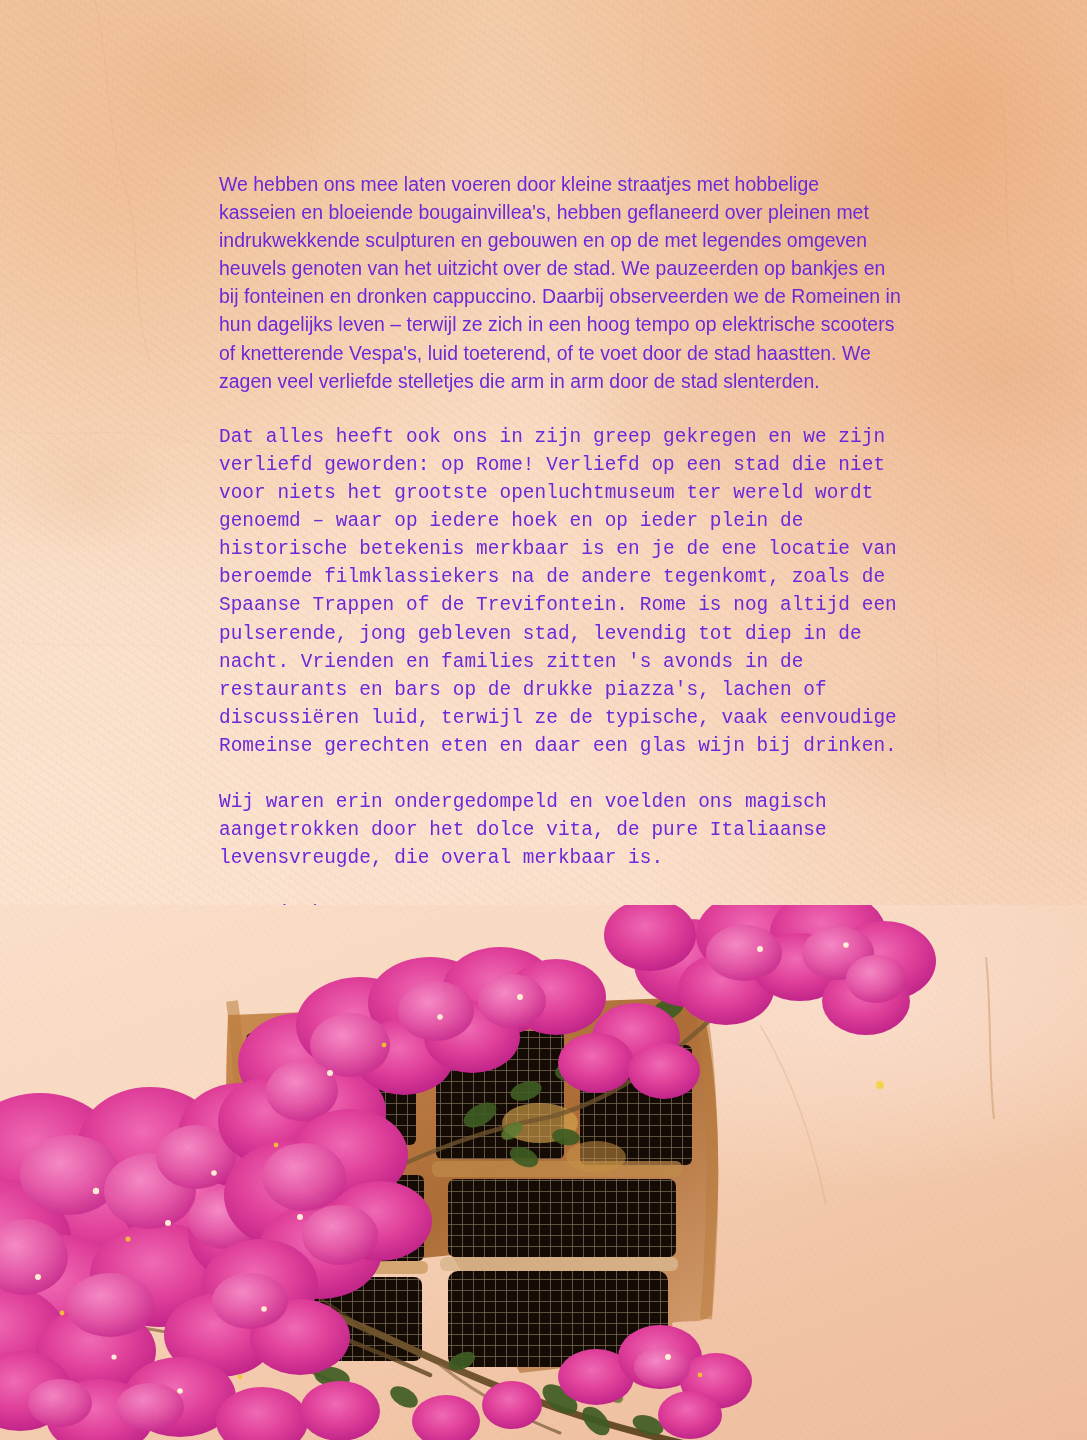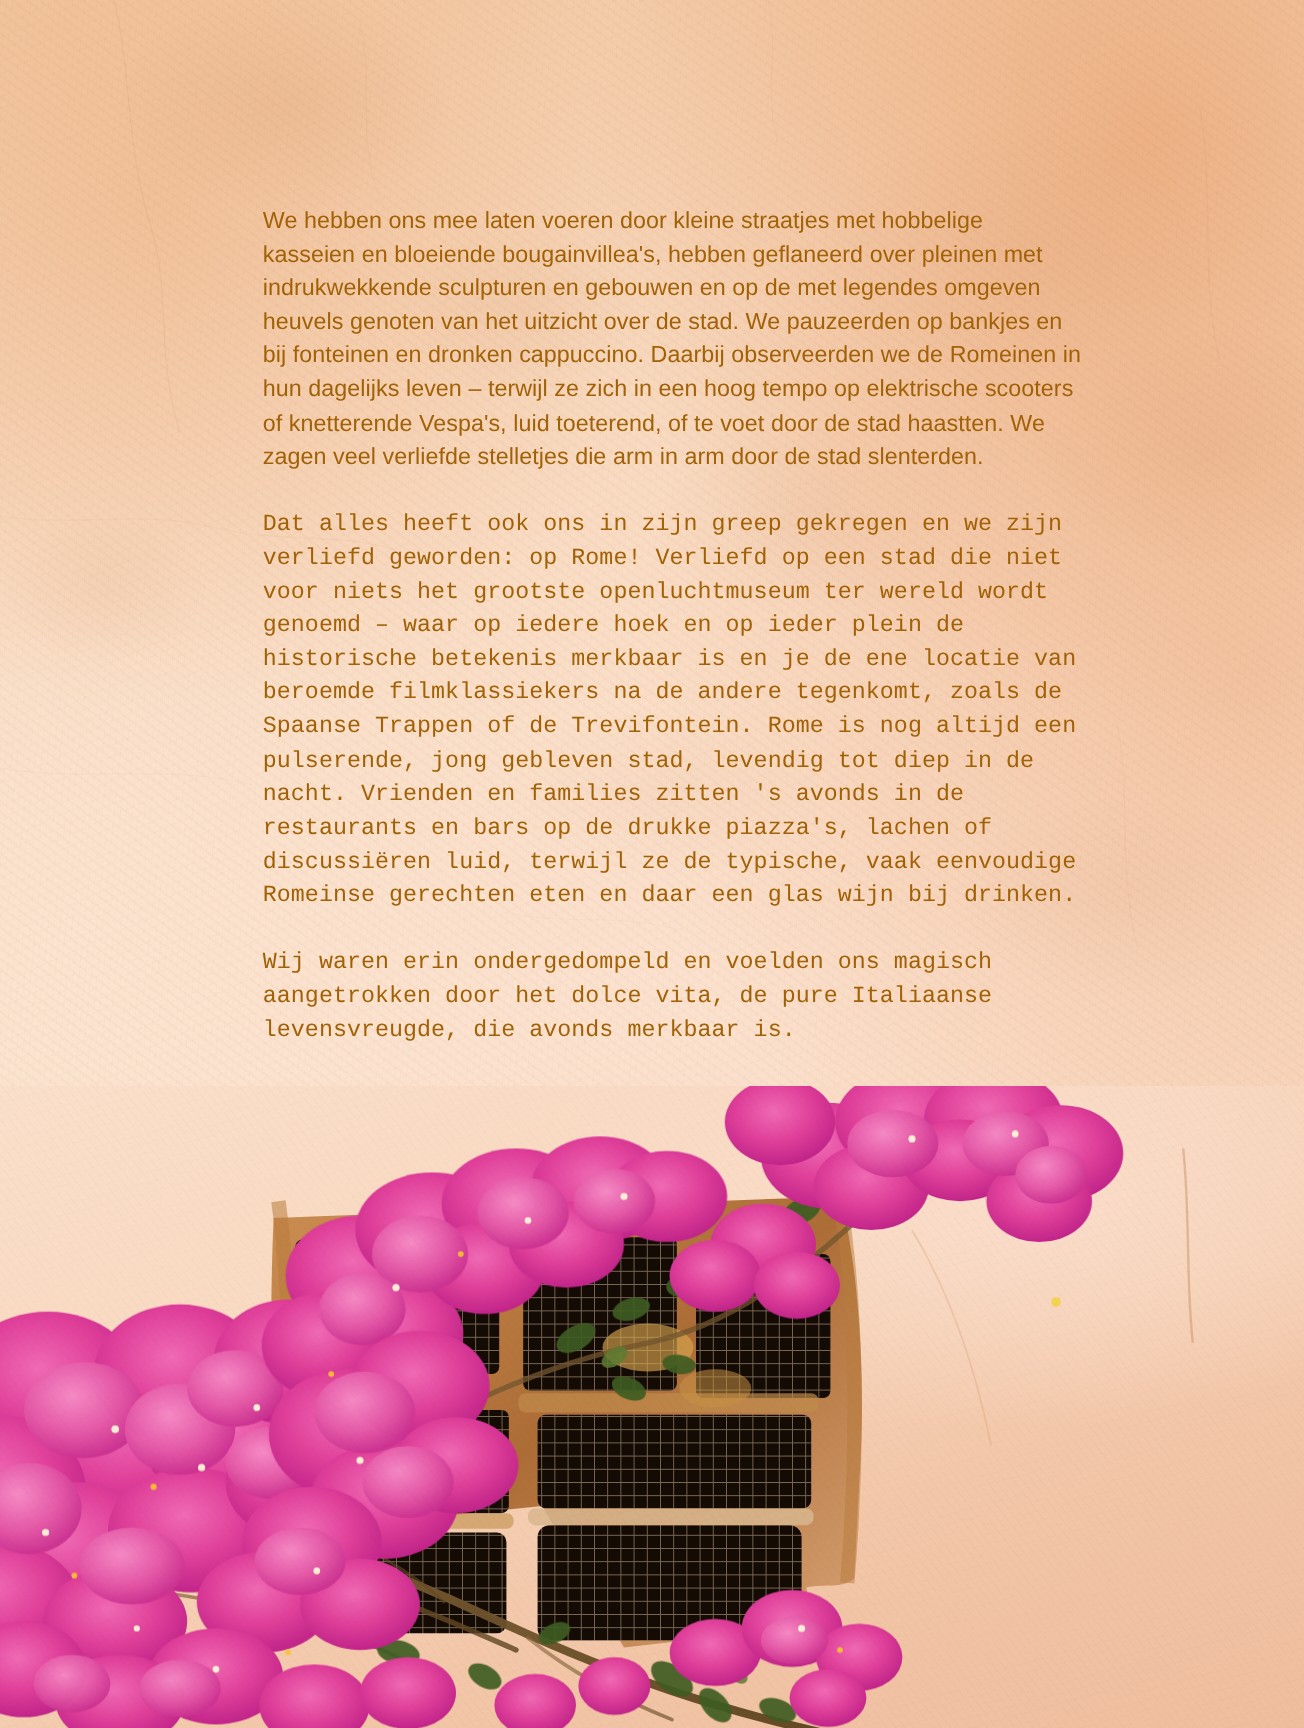--- a/index.html
+++ b/index.html
@@ -49,21 +49,21 @@
   .photo-grain{position:absolute;inset:0;opacity:.25;mix-blend-mode:multiply;
     background-image:
       repeating-linear-gradient(52deg, rgba(190,126,84,.10) 0 1px, rgba(0,0,0,0) 1px 6px),
       repeating-linear-gradient(-15deg, rgba(190,126,84,.07) 0 1px, rgba(0,0,0,0) 1px 8px);
   }
 
   
   .copy{position:absolute;left:219px;top:170px;width:682px;}
   .copy p{
     margin:0;
-    color:#a16207;
+    color:#6d28d9;
     font-size:19.4px;
     line-height:28.1px;
     letter-spacing:.05px;
     font-weight:400;
   }
   .copy p + p{margin-top:28.1px;font-family:Liberation Mono, monospace;}
   .copy p.tight + p.tight{margin-top:0;}
 </style>
 </head>
 <body>
@@ -81,21 +81,21 @@
     <path d="M1000,90 C1012,160 1000,230 1016,300" stroke="#cf9266" stroke-width="1.2" fill="none" opacity=".4"></path>
     <path d="M640,0 C650,40 636,80 648,118" stroke="#cf9266" stroke-width=".9" fill="none" opacity=".28"></path>
     <path d="M0,640 C70,652 140,636 210,654" stroke="#d39a70" stroke-width=".9" fill="none" opacity=".25"></path>
     <path d="M930,600 C944,660 930,720 948,790" stroke="#cf9266" stroke-width="1" fill="none" opacity=".3"></path>
     <path d="M420,760 C470,772 520,760 570,776" stroke="#d7a379" stroke-width=".8" fill="none" opacity=".22"></path>
   </svg>
 
   <div class="copy">
     <p>We hebben ons mee laten voeren door kleine straatjes met hobbelige kasseien en bloeiende bougainvillea's, hebben geflaneerd over pleinen met indrukwekkende sculpturen en gebouwen en op de met legendes omgeven heuvels genoten van het uitzicht over de stad. We pauzeerden op bankjes en bij fonteinen en dronken cappuccino. Daarbij observeerden we de Romeinen in hun dagelijks leven – terwijl ze zich in een hoog tempo op elektrische scooters of knetterende Vespa's, luid toeterend, of te voet door de stad haastten. We zagen veel verliefde stelletjes die arm in arm door de stad slenterden.</p>
     <p>Dat alles heeft ook ons in zijn greep gekregen en we zijn verliefd geworden: op Rome! Verliefd op een stad die niet voor niets het grootste openluchtmuseum ter wereld wordt genoemd – waar op iedere hoek en op ieder plein de historische betekenis merkbaar is en je de ene locatie van beroemde filmklassiekers na de andere tegenkomt, zoals de Spaanse Trappen of de Trevifontein. Rome is nog altijd een pulserende, jong gebleven stad, levendig tot diep in de nacht. Vrienden en families zitten 's avonds in de restaurants en bars op de drukke piazza's, lachen of discussiëren luid, terwijl ze de typische, vaak eenvoudige Romeinse gerechten eten en daar een glas wijn bij drinken.</p>
-    <p>Wij waren erin ondergedompeld en voelden ons magisch aangetrokken door het dolce vita, de pure Italiaanse levensvreugde, die avonds merkbaar is.</p>
+    <p>Wij waren erin ondergedompeld en voelden ons magisch aangetrokken door het dolce vita, de pure Italiaanse levensvreugde, die overal merkbaar is.</p>
     <p class="tight">Laat je betoveren!</p>
   </div>
 
   <div class="photo">
     <div class="photo-wall"></div>
 
     <svg viewBox="0 0 1087 535" width="1087" height="535" style="position:absolute;inset:0;">
       <defs>
         <radialGradient id="pf" cx="45%" cy="38%" r="62%">
           <stop offset="0%" stop-color="#f06ab4"></stop>

